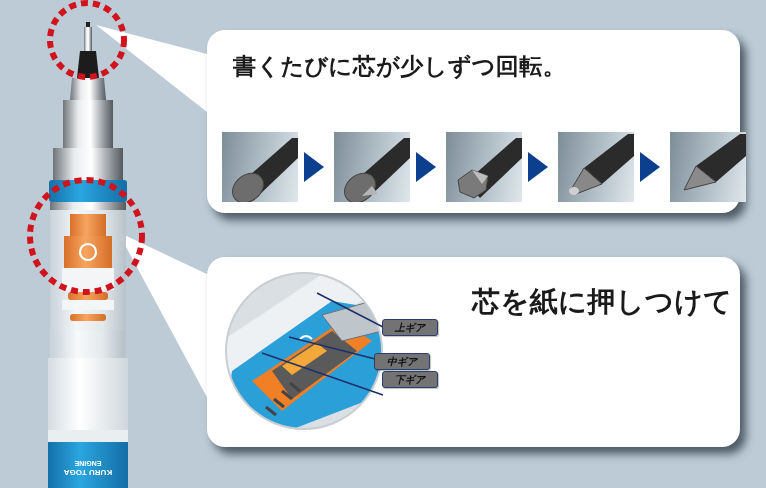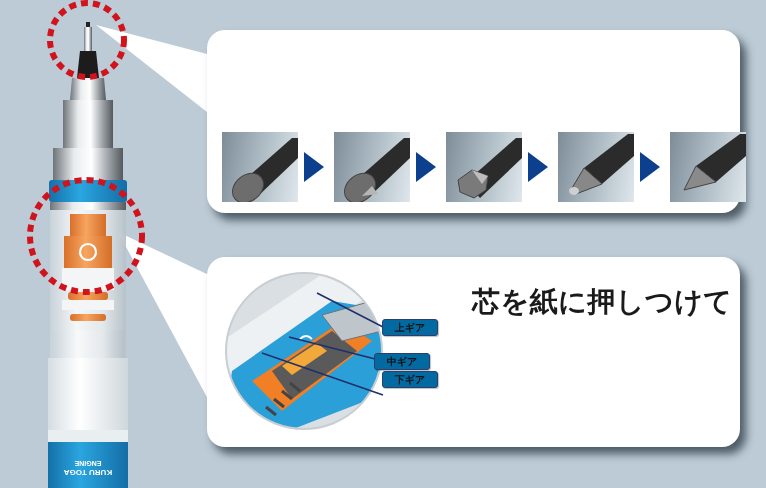--- a/index.html
+++ b/index.html
@@ -10,21 +10,21 @@
   
   .panel{position:absolute;background:#fff;border-radius:18px;box-shadow:6px 7px 8px rgba(40,55,65,0.75);}
   #panel1{left:207px;top:30px;width:533px;height:183px;}
   #panel2{left:207px;top:257px;width:533px;height:190px;}
   .headline{position:absolute;left:26px;top:20px;font-size:23px;line-height:32px;font-weight:bold;color:#1a1a1a;letter-spacing:0.5px;white-space:nowrap;}
   .steps{position:absolute;left:15px;top:102px;display:flex;align-items:center;}
   .step{width:76px;height:70px;background:linear-gradient(100deg,#7d8d98 0%,#a9b7c0 45%,#dfe7ec 100%);position:relative;overflow:hidden;}
   .step svg{position:absolute;left:0;top:0;}
   .arrow{width:0;height:0;border-top:15px solid transparent;border-bottom:15px solid transparent;border-left:20px solid #0d3f8f;margin:0 10px 0 6px;}
   .body-text{position:absolute;left:265px;top:28px;font-size:28px;line-height:34px;font-weight:bold;color:#1a1a1a;white-space:nowrap;letter-spacing:0.5px;}
-  .gear-label{position:absolute;width:54px;height:15px;border:1.5px solid #2b3f6e;border-radius:3px;background:#0369a1;font-size:10px;font-weight:bold;color:#111;text-align:center;line-height:15px;box-shadow:1px 1px 1px rgba(0,0,0,0.25);}
+  .gear-label{position:absolute;width:54px;height:15px;border:1.5px solid #2b3f6e;border-radius:3px;background:#737373;font-size:10px;font-weight:bold;color:#111;text-align:center;line-height:15px;box-shadow:1px 1px 1px rgba(0,0,0,0.25);font-style:italic;}
   
   .pencil{position:absolute;left:0;top:0;width:200px;height:488px;}
 </style>
 </head>
 <body>
 
 <svg class="beam" viewBox="0 0 766 488">
   <polygon points="96,25 230,60 230,130" fill="#ffffff"></polygon>
   <polygon points="118,232 230,285 230,440" fill="#ffffff"></polygon>
 </svg>
@@ -91,20 +91,21 @@
     <text x="0" y="-4" text-anchor="middle" font-size="8" font-weight="bold" fill="#ffffff" font-family="Liberation Sans, sans-serif">KURU TOGA</text>
     <text x="0" y="5" text-anchor="middle" font-size="7" font-weight="bold" fill="#ffffff" font-family="Liberation Sans, sans-serif">ENGINE</text>
   </g>
 
   <circle cx="87" cy="40" r="37" fill="none" stroke="#d0131c" stroke-width="6" stroke-dasharray="7 5"></circle>
   <circle cx="86" cy="236" r="56" fill="none" stroke="#d0131c" stroke-width="6" stroke-dasharray="7 5"></circle>
 </svg>
 
 <div id="panel1" class="panel">
   <div class="headline">
+    <div>書くたびに芯が少しずつ回転。</div>
   </div>
   <div class="steps">
     <div class="step">
       <svg width="76" height="70">
           <path d="M20 50 L70 6 L76 6 L76 26 L34 66 Z" fill="#2b2b2b"></path>
           <ellipse cx="26" cy="56" rx="17" ry="13" transform="rotate(-40 26 56)" fill="#6d6d6d" stroke="#444"></ellipse>
         </svg>
     </div>
     <div class="arrow"></div>
     <div class="step">

